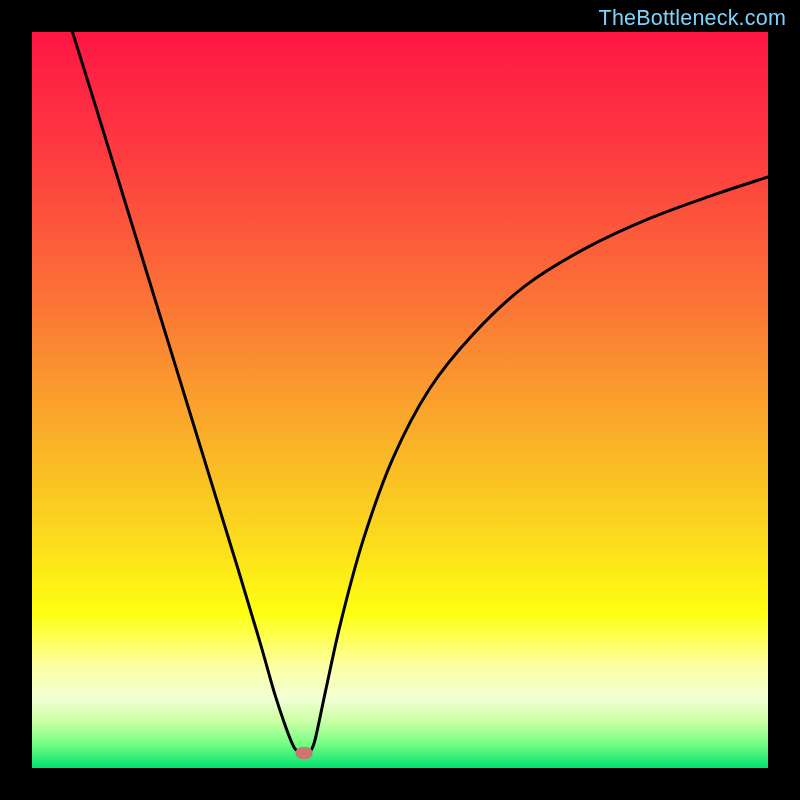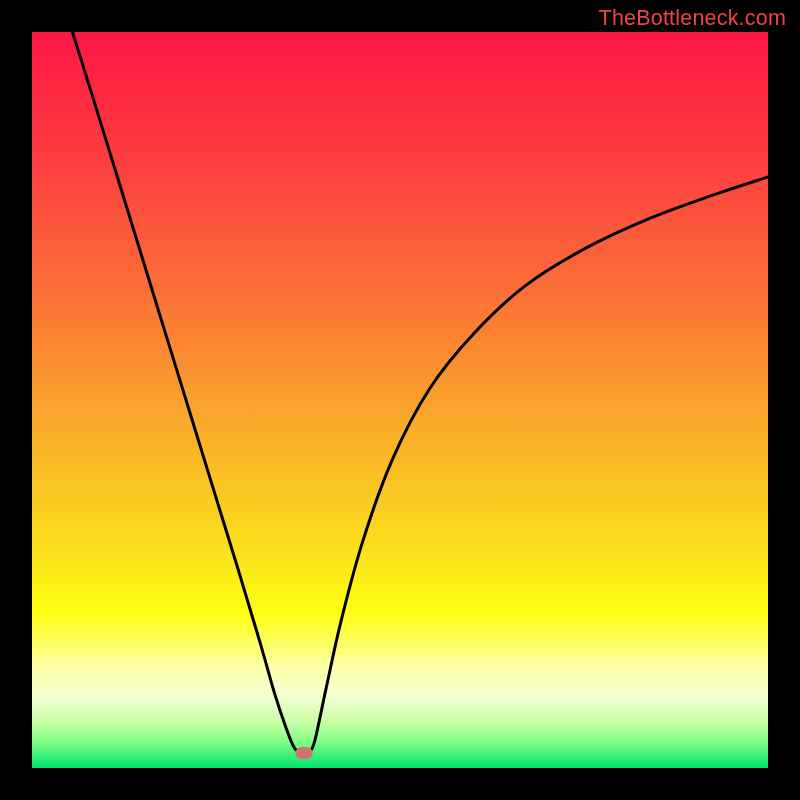--- a/index.html
+++ b/index.html
@@ -31,21 +31,21 @@
     position: absolute;
     left: 0;
     top: 0;
     width: 100%;
     height: 100%;
   }
   .watermark {
     position: absolute;
     top: 6px;
     right: 14px;
-    color: #ef4444;
+    color: #7dd3fc;
     font-size: 21.5px;
     font-weight: 400;
     letter-spacing: 0.2px;
   }
   .curve-svg {
     position: absolute;
     left: 0;
     top: 0;
     width: 100%;
     height: 100%;

